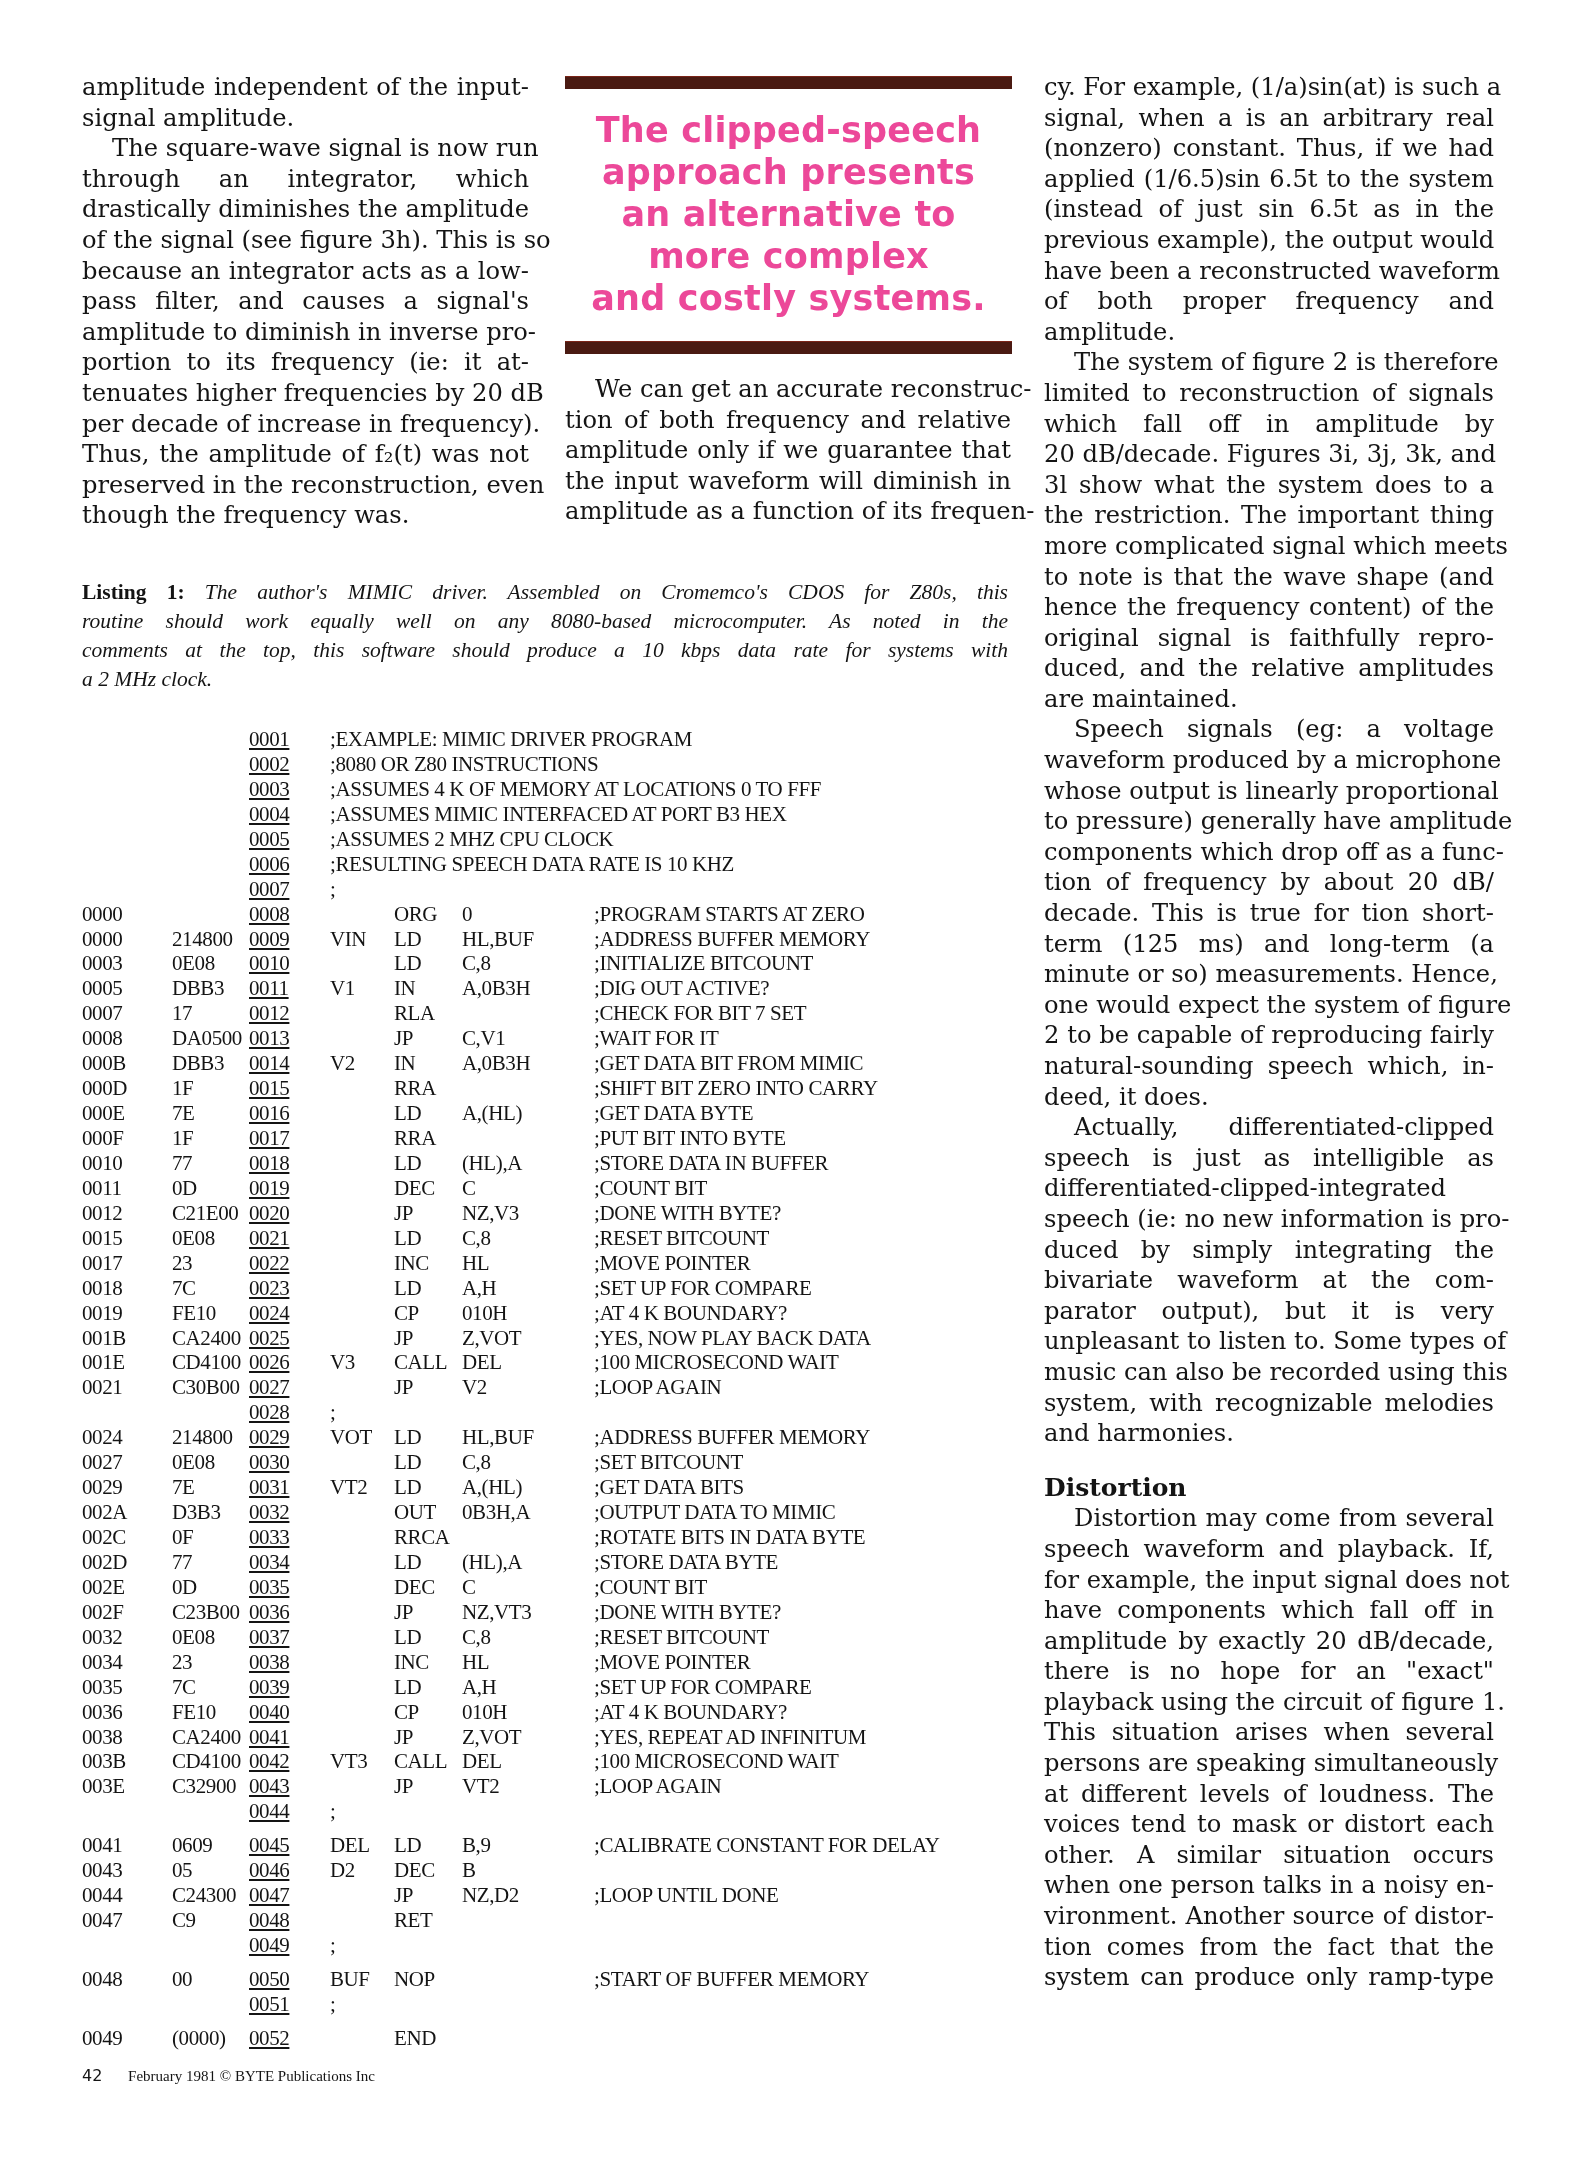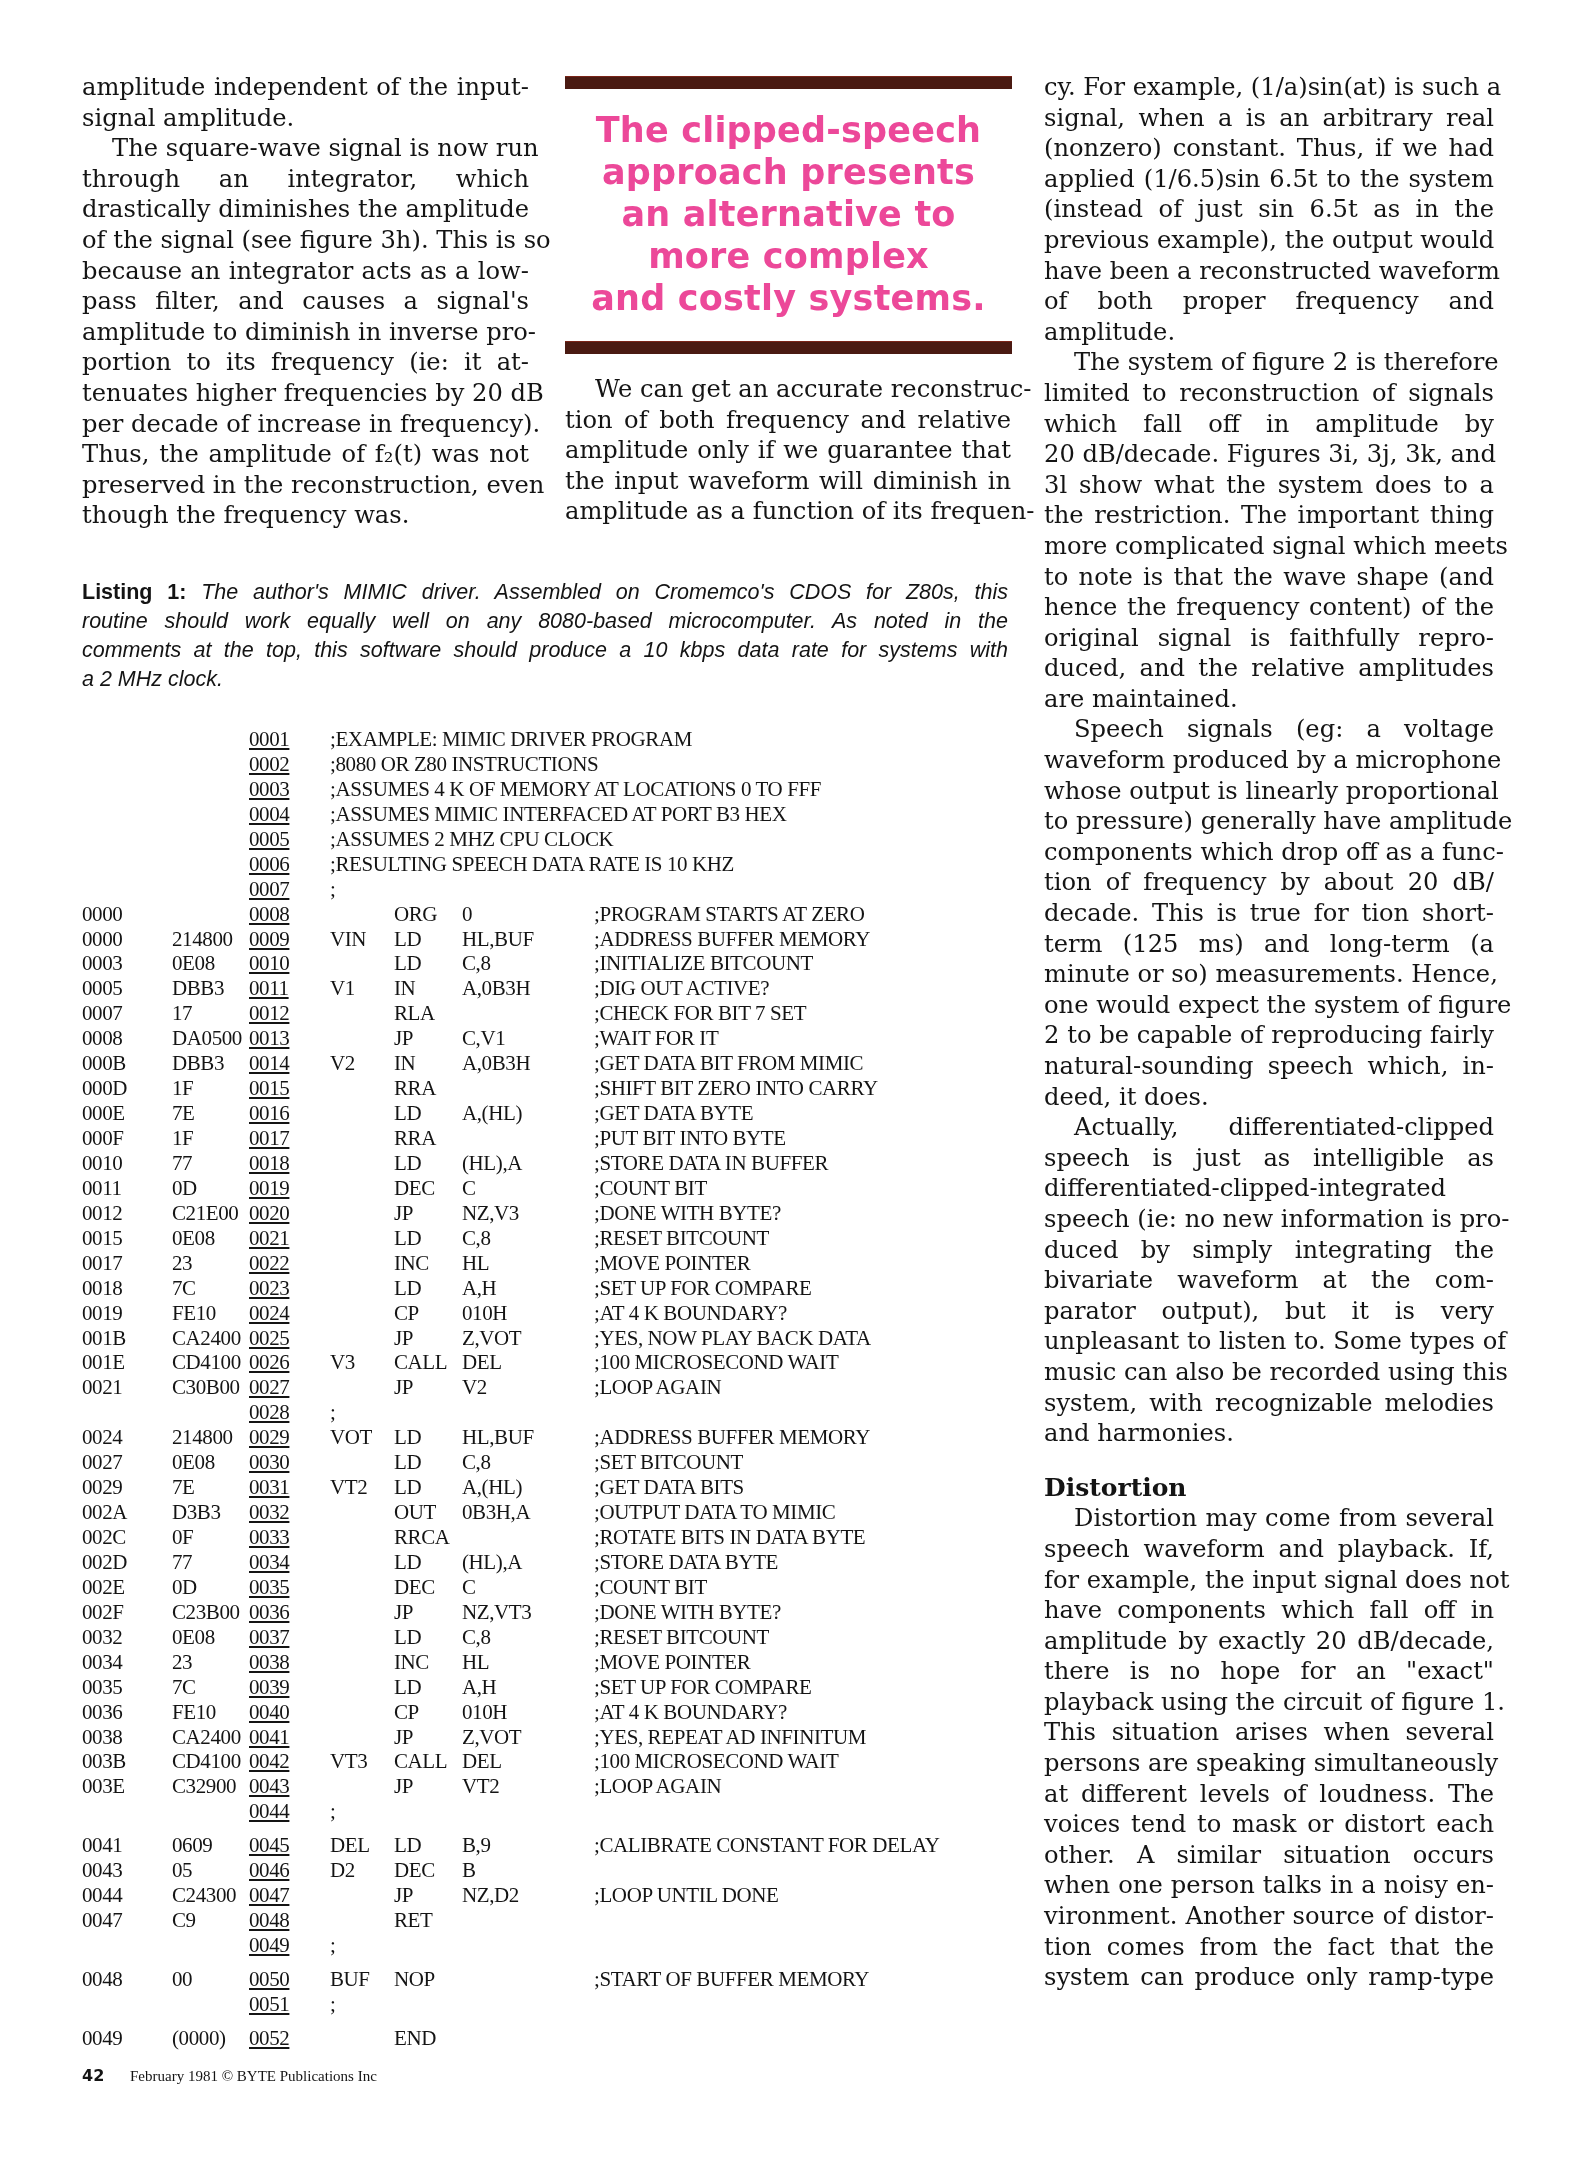--- a/index.html
+++ b/index.html
@@ -7,38 +7,38 @@
   .col { position: absolute; font-family: "DejaVu Serif", "Liberation Serif", serif; font-size: 24.2px; line-height: 30.6px; text-align: justify; }
   .col .line { display: block; text-align: justify; text-align-last: justify; white-space: nowrap; height: 30.6px; }
   .col .line.last { text-align-last: left; }
   .col .line.indent { padding-left: 30px; }
   #col-left { left: 82px; top: 72px; width: 447px; }
   #col-mid-text { left: 565px; top: 374px; width: 446px; }
   #col-right { left: 1044px; top: 72px; width: 450px; }
   .pullquote { position: absolute; left: 565px; top: 76px; width: 447px; }
   .pq-rule { height: 12px; background: #4a1a12; border-top: 1px solid #7a2418; }
   .pq-text { font-family: "DejaVu Sans", sans-serif; font-weight: bold; font-size: 35px; line-height: 42px; text-align: center; color: #ec4899; padding: 20px 0 22px 0; letter-spacing: 0.2px; }
-  .caption { position: absolute; left: 82px; top: 578px; width: 926px; font-family: Liberation Sans, sans-serif; font-style: italic; font-size: 21.5px; line-height: 29px; }
+  .caption { position: absolute; left: 82px; top: 578px; width: 926px; font-family: Liberation Serif, serif; font-style: italic; font-size: 21.5px; line-height: 29px; }
   .caption .line { display: block; white-space: nowrap; text-align: justify; text-align-last: justify; }
   .caption .line.last { text-align-last: left; }
   .caption .lbl { font-style: normal; font-weight: bold; }
   .listing { position: absolute; left: 82px; top: 727px; font-family: "Liberation Serif", serif; font-size: 21px; letter-spacing: -0.4px; }
   .lrow { position: relative; height: 24.95px; white-space: nowrap; }
   .lrow span { position: absolute; top: 0; }
   .c-addr { left: 0; }
   .c-obj { left: 90px; }
   .c-ln { left: 167px; text-decoration: underline; }
   .c-lbl { left: 248px; }
   .c-op { left: 312px; }
   .c-arg { left: 380px; }
   .c-cmt { left: 512px; }
   .c-fullcmt { left: 248px; text-align: right; }
   .heading { font-family: "DejaVu Serif", serif; font-weight: bold; font-size: 25px; }
   .footer { position: absolute; left: 82px; top: 2066px; font-family: "Liberation Serif", serif; font-size: 15px; }
-  .footer .pg { font-family: "DejaVu Sans", sans-serif; font-weight: bold; font-size: 16px; margin-right: 22px; }
+  .footer .pg { font-family: "DejaVu Sans", sans-serif; font-weight: normal; font-size: 16px; margin-right: 22px; }
 </style>
 </head>
 <body>
 
 <div id="col-left" class="col">
     <span class="line">amplitude independent of the input-</span>
     <span class="line last">signal amplitude.</span>
     <span class="line indent">The square-wave signal is now run</span>
     <span class="line">through an integrator, which</span>
     <span class="line">drastically diminishes the amplitude</span>

